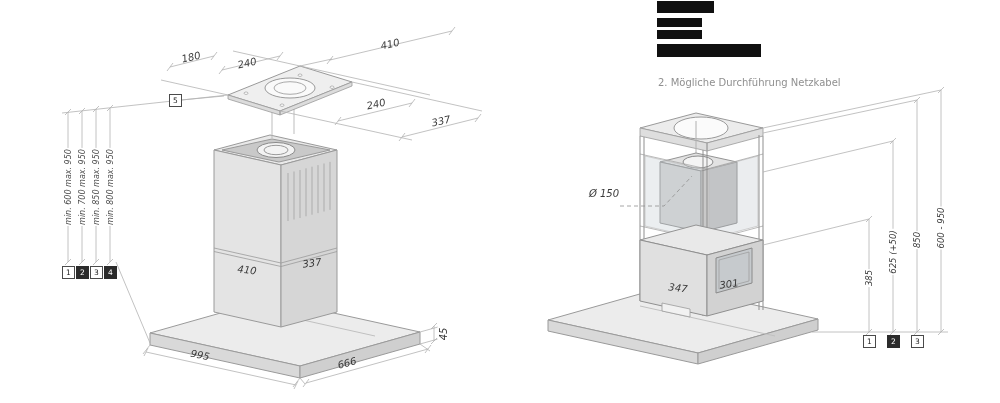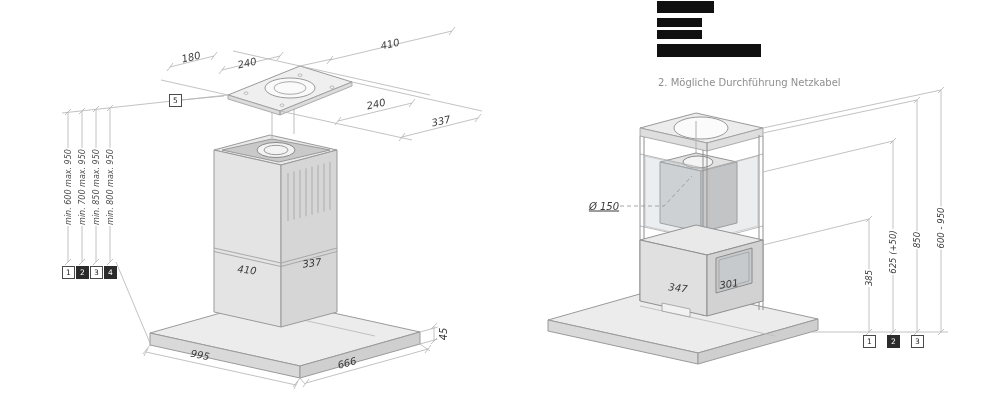--- a/index.html
+++ b/index.html
@@ -112,21 +112,21 @@
   <div class="lbl sm bg" style="left:82px;top:187px;transform:translate(-50%,-50%) rotate(-90deg);">min. 700 max. 950</div>
   <div class="lbl sm bg" style="left:96px;top:187px;transform:translate(-50%,-50%) rotate(-90deg);">min. 850 max. 950</div>
   <div class="lbl sm bg" style="left:110px;top:187px;transform:translate(-50%,-50%) rotate(-90deg);">min. 800 max. 950</div>
 
   <div class="numbox" style="left:68px;top:272px;">1</div>
   <div class="numbox dark" style="left:82px;top:272px;">2</div>
   <div class="numbox" style="left:96px;top:272px;">3</div>
   <div class="numbox dark" style="left:110px;top:272px;">4</div>
   <div class="numbox" style="left:175px;top:100px;">5</div>
 
-  <div class="lbl bg" style="left:604px;top:206px;transform:translate(-50%,-50%);text-decoration:underline;">Ø 150</div>
+  <div class="lbl bg" style="left:604px;top:193px;transform:translate(-50%,-50%);">Ø 150</div>
   <div class="lbl" style="left:678px;top:288px;transform:translate(-50%,-50%) rotate(7deg);">347</div>
   <div class="lbl" style="left:729px;top:284px;transform:translate(-50%,-50%) rotate(-8deg);">301</div>
 
   <div class="lbl md bg" style="left:869px;top:278px;transform:translate(-50%,-50%) rotate(-90deg);">385</div>
   <div class="lbl md bg" style="left:893px;top:252px;transform:translate(-50%,-50%) rotate(-90deg);">625 (+50)</div>
   <div class="lbl md bg" style="left:917px;top:240px;transform:translate(-50%,-50%) rotate(-90deg);">850</div>
   <div class="lbl md bg" style="left:941px;top:228px;transform:translate(-50%,-50%) rotate(-90deg);">600 - 950</div>
 
   <div class="numbox" style="left:869px;top:341px;">1</div>
   <div class="numbox dark" style="left:893px;top:341px;">2</div>

